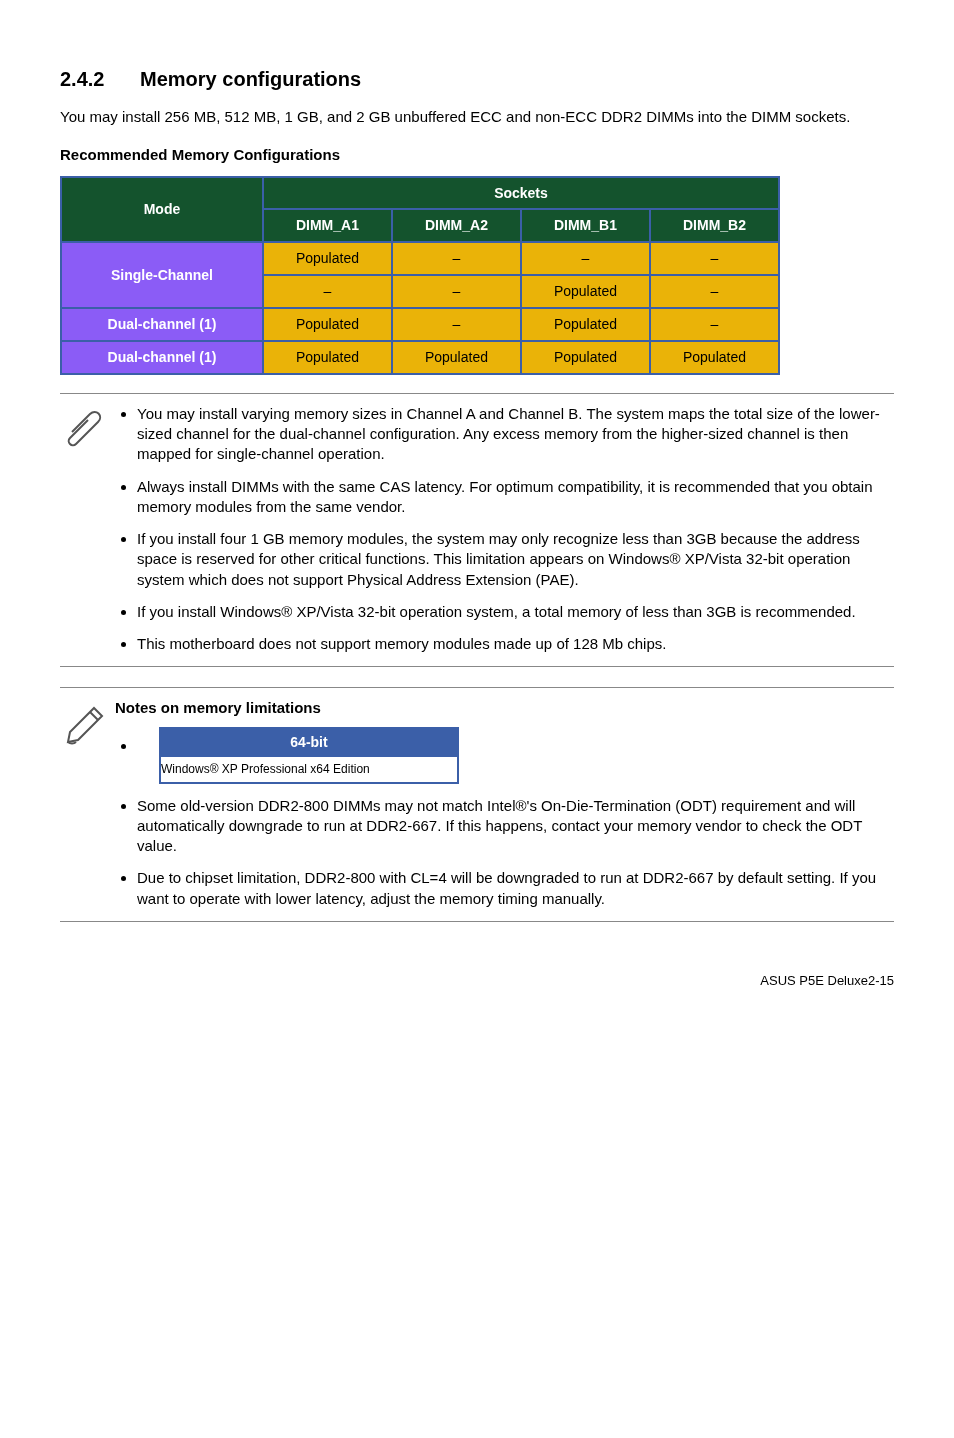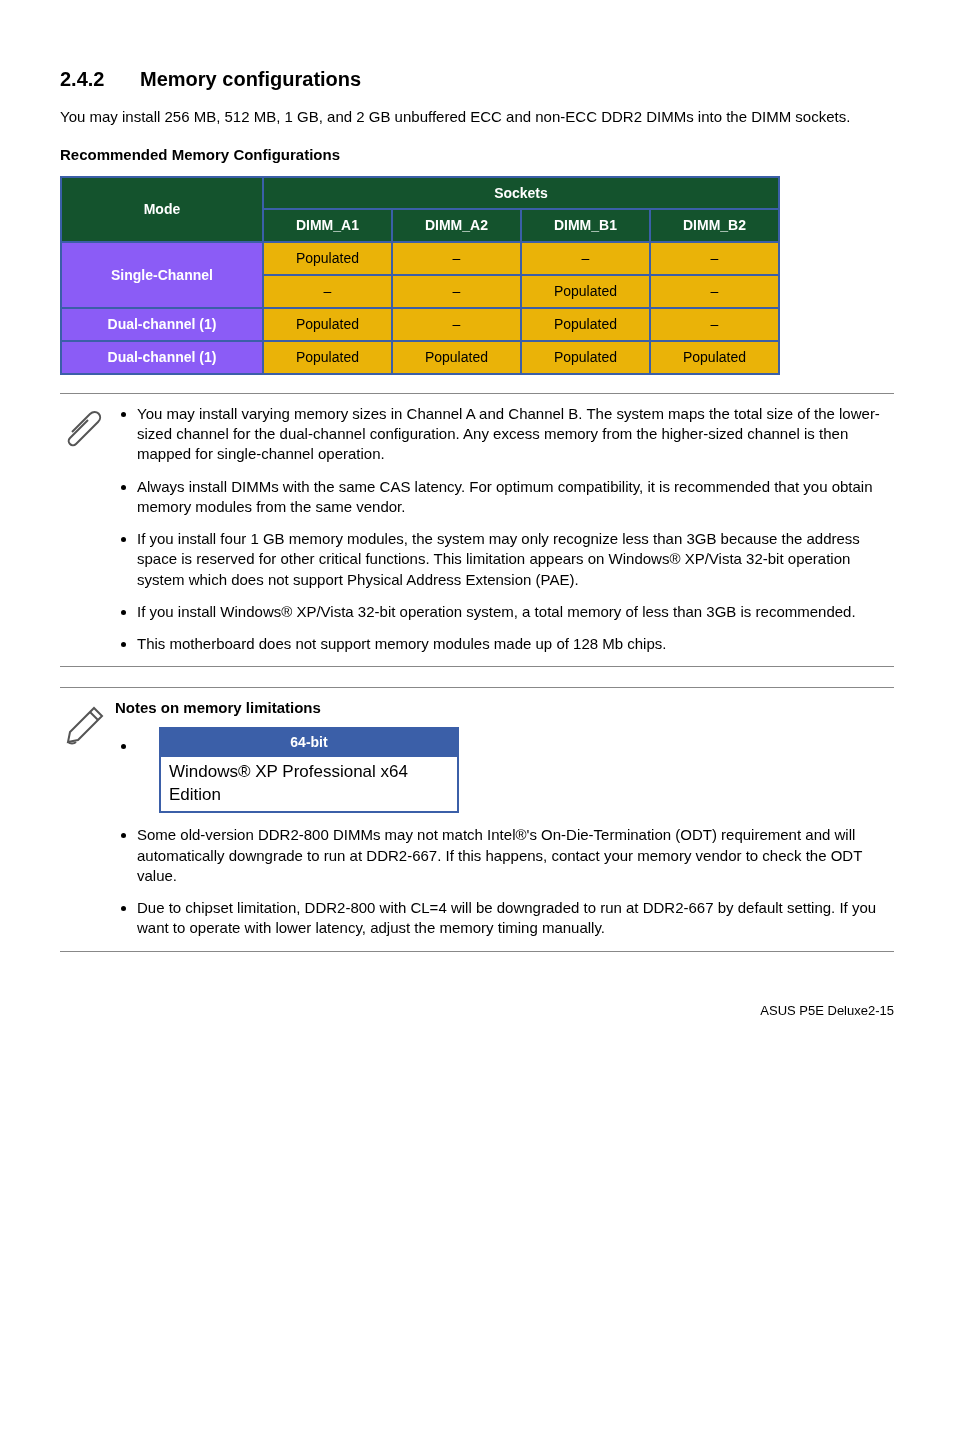--- a/index.html
+++ b/index.html
@@ -75,22 +75,22 @@
     background: #3b5fa8;
     color: #fff;
     font-weight: bold;
     text-align: center;
     border: 2px solid #3b5fa8;
     padding: 4px;
     font-size: 14px;
   }
   .os-table td {
     border: 2px solid #3b5fa8;
-    padding: 4px 8px;
-    font-size: 17px;
+    padding: 4px 0;
+    font-size: 12px;
   }
 
   .footer {
     display: flex;
     justify-content: flex-end;
     font-size: 13px;
     margin-top: 50px;
   }
 </style>
 </head>

